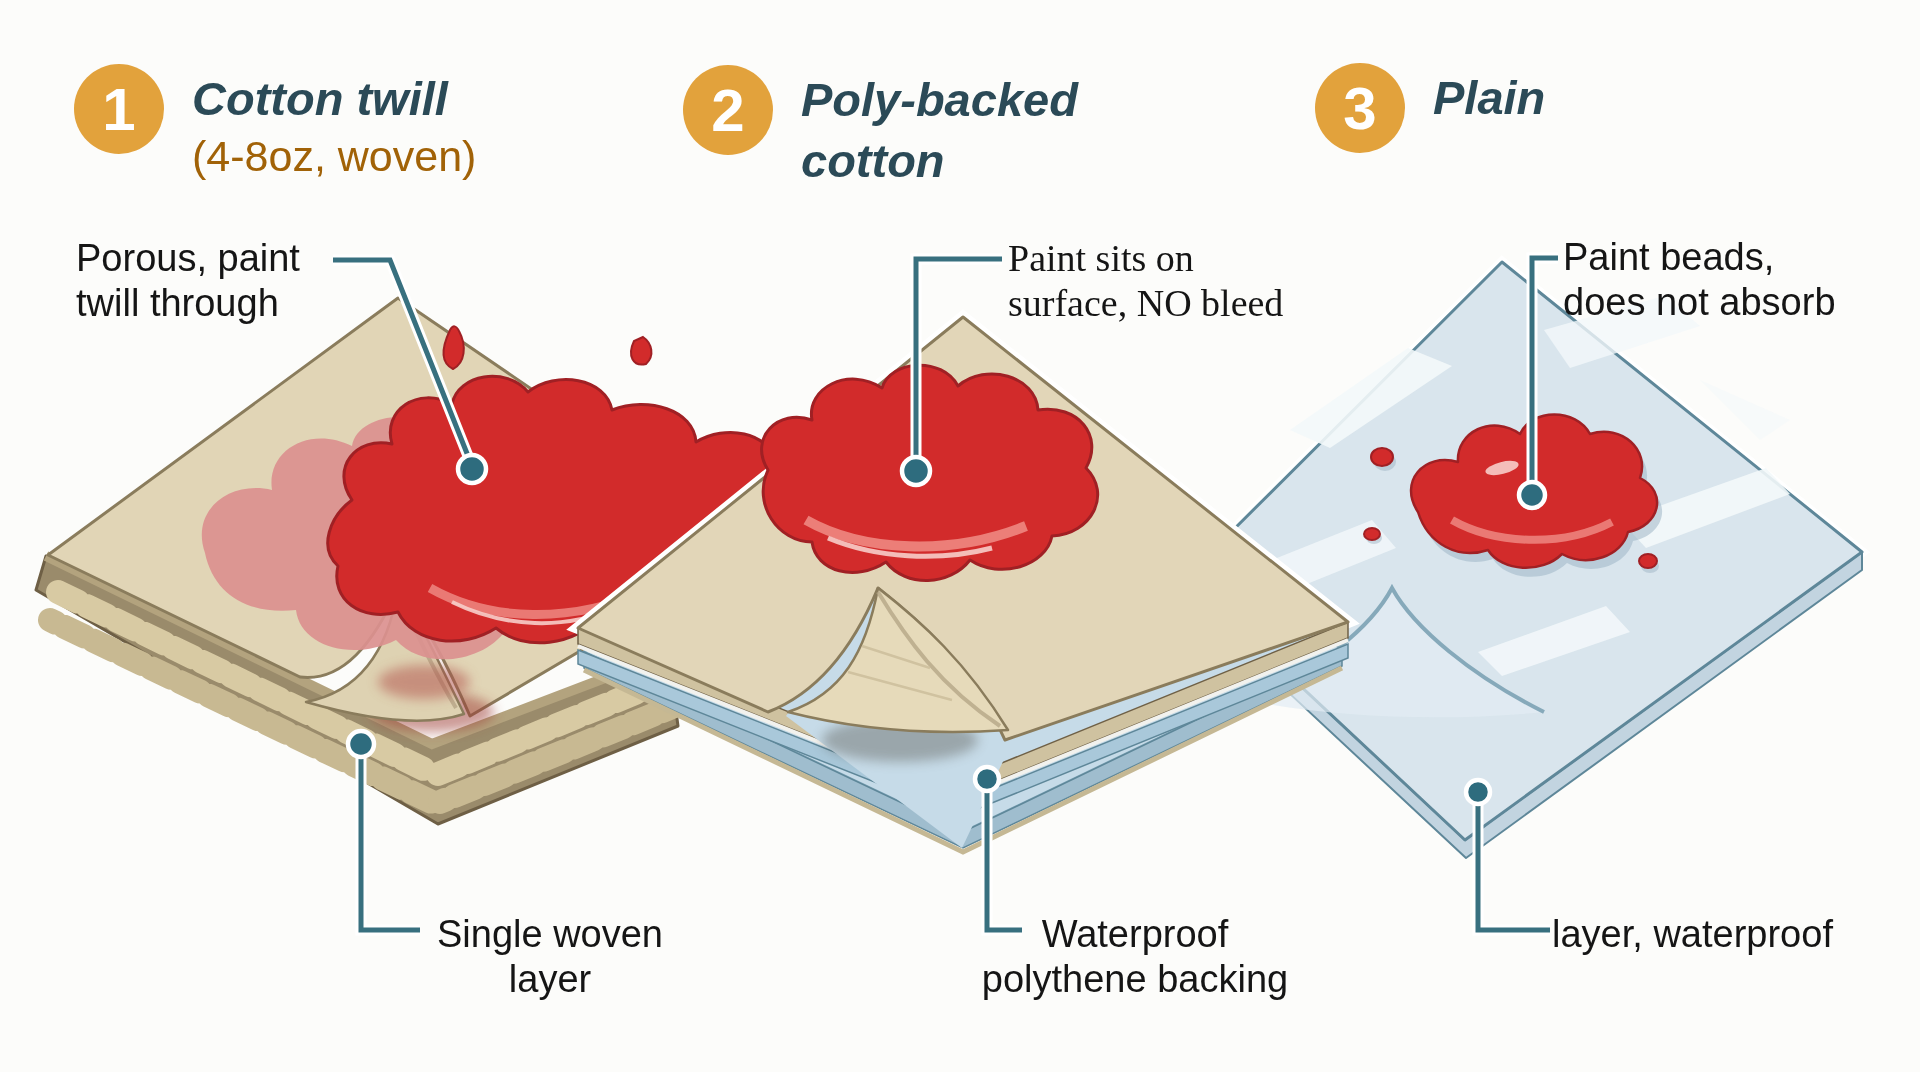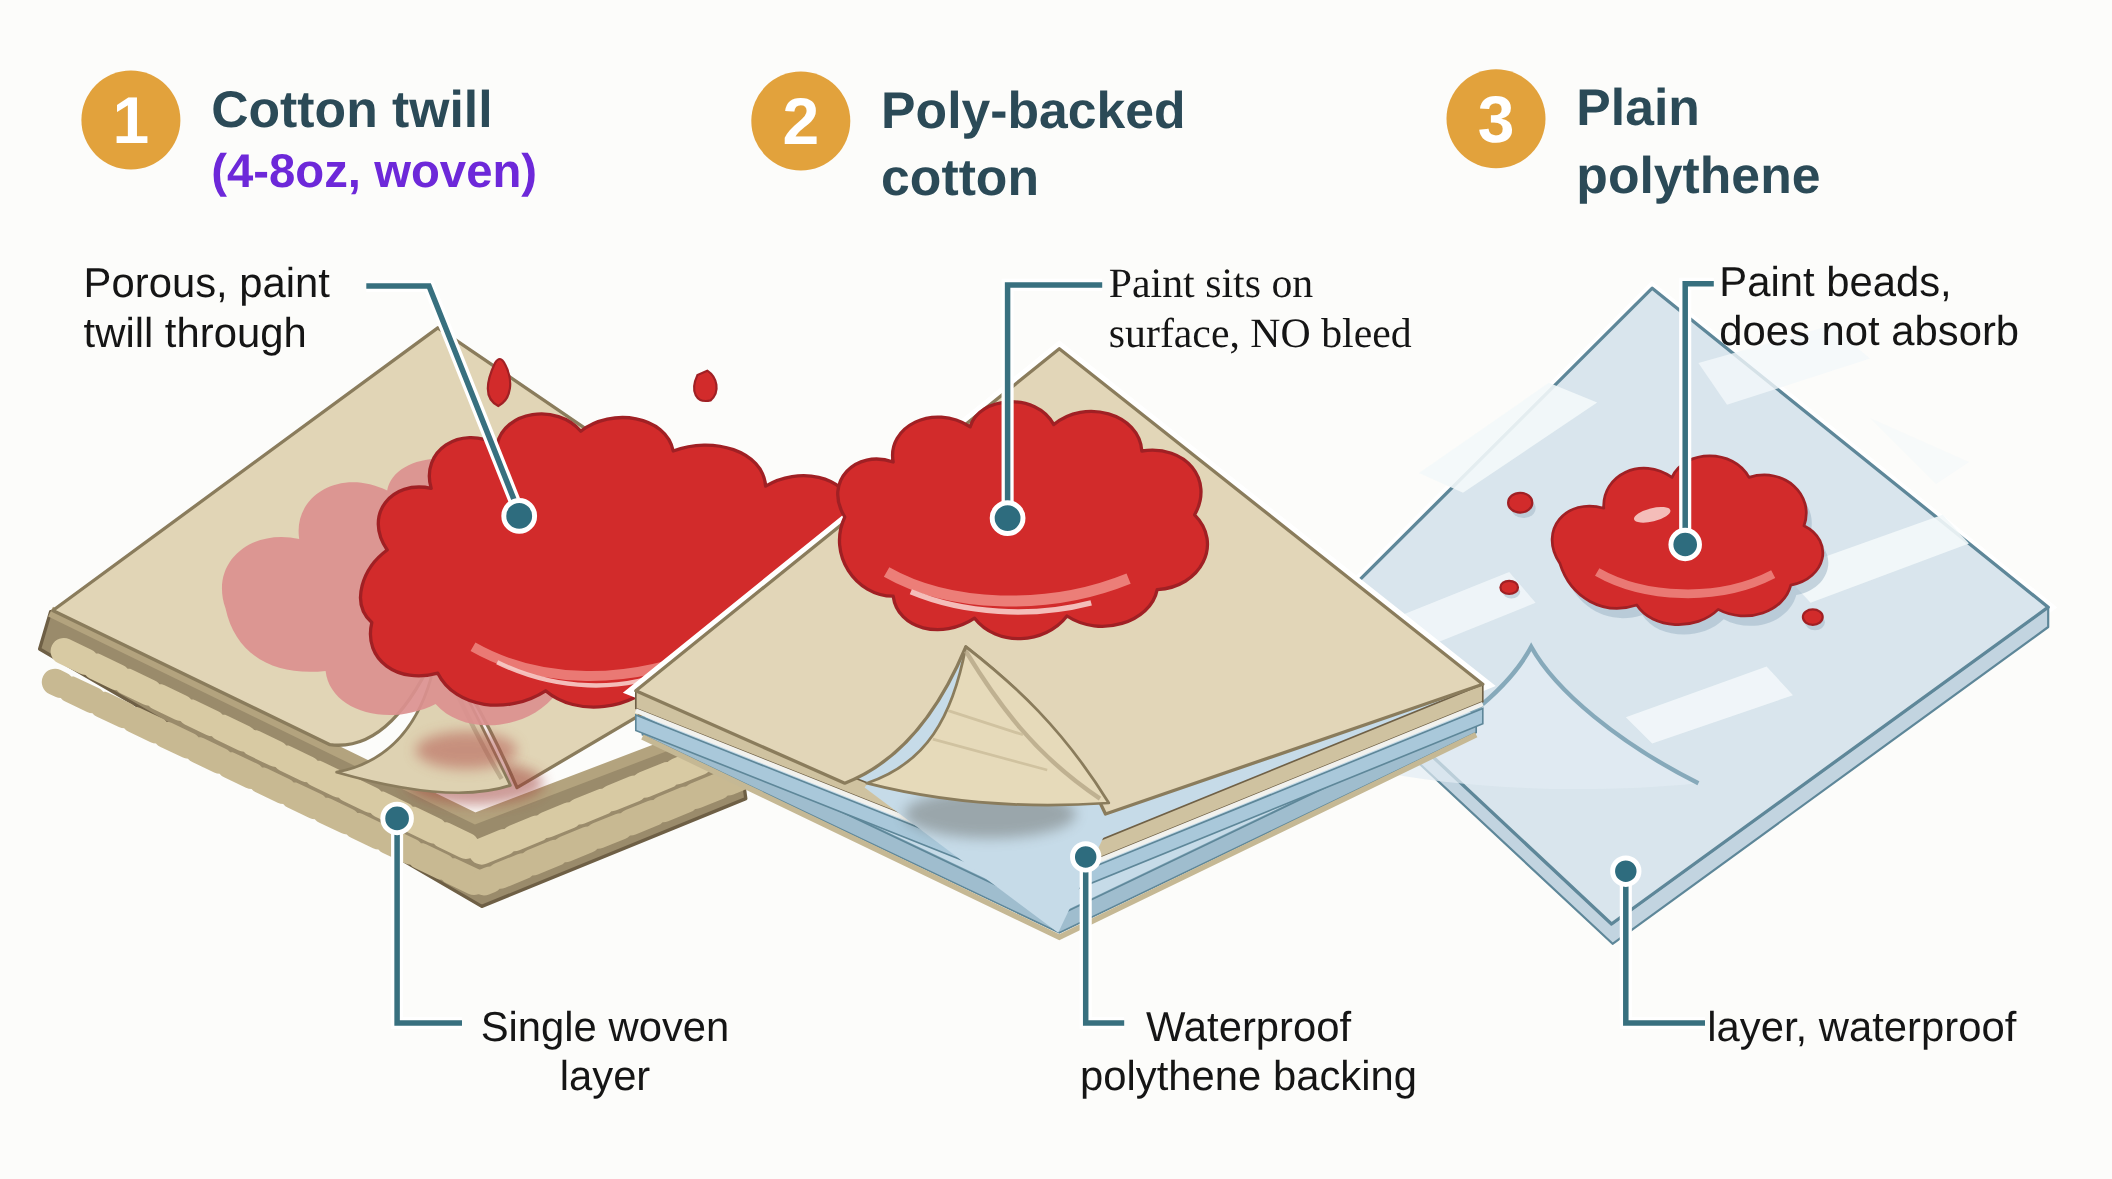--- a/index.html
+++ b/index.html
@@ -8,22 +8,22 @@
     background:#FCFCFA;font-family:"Liberation Sans",sans-serif;
   }
   .art{position:absolute;left:0;top:0;}
   .heading{position:absolute;display:flex;gap:28px;align-items:flex-start;}
   .badge{
     width:90px;height:90px;border-radius:50%;background:#E2A23C;color:#fff;
     font-weight:700;font-size:60px;display:flex;align-items:center;justify-content:center;
     flex:0 0 auto;
   }
   .htext{margin-top:4px;}
-  .ht{font-size:47px;font-weight:700;color:#2B4A57;line-height:1.3;}
-  .hs{font-size:43px;font-weight:700;color:#6d28d9;line-height:1.3;}
+  .ht{font-size:47px;font-weight:700;color:#2B4A57;line-height:1.3;font-style:italic;}
+  .hs{font-size:43px;font-weight:400;color:#a16207;line-height:1.3;}
   .callout{position:absolute;font-size:38px;line-height:1.18;color:#151515;}
   .c-center{text-align:center;}
 </style>
 </head>
 <body>
 
 <div class="stage">
 
   <svg class="art" width="1920" height="1072" viewBox="0 0 1920 1072">
     <defs>
@@ -146,21 +146,20 @@
     <div class="htext">
       <div class="ht">Poly-backed</div>
       <div class="ht">cotton</div>
     </div>
   </div>
 
   <div class="heading" style="left:1315px;top:63px;">
     <div class="badge">3</div>
     <div class="htext">
       <div class="ht">Plain</div>
-      <div class="ht">polythene</div>
     </div>
   </div>
 
   <div class="callout" style="left:76px;top:236px;">
     <div>Porous, paint</div>
     <div>twill through</div>
   </div>
 
   <div class="callout" style="left:1008px;top:236px;font-family:Liberation Serif, serif;">
     <div>Paint sits on</div>

